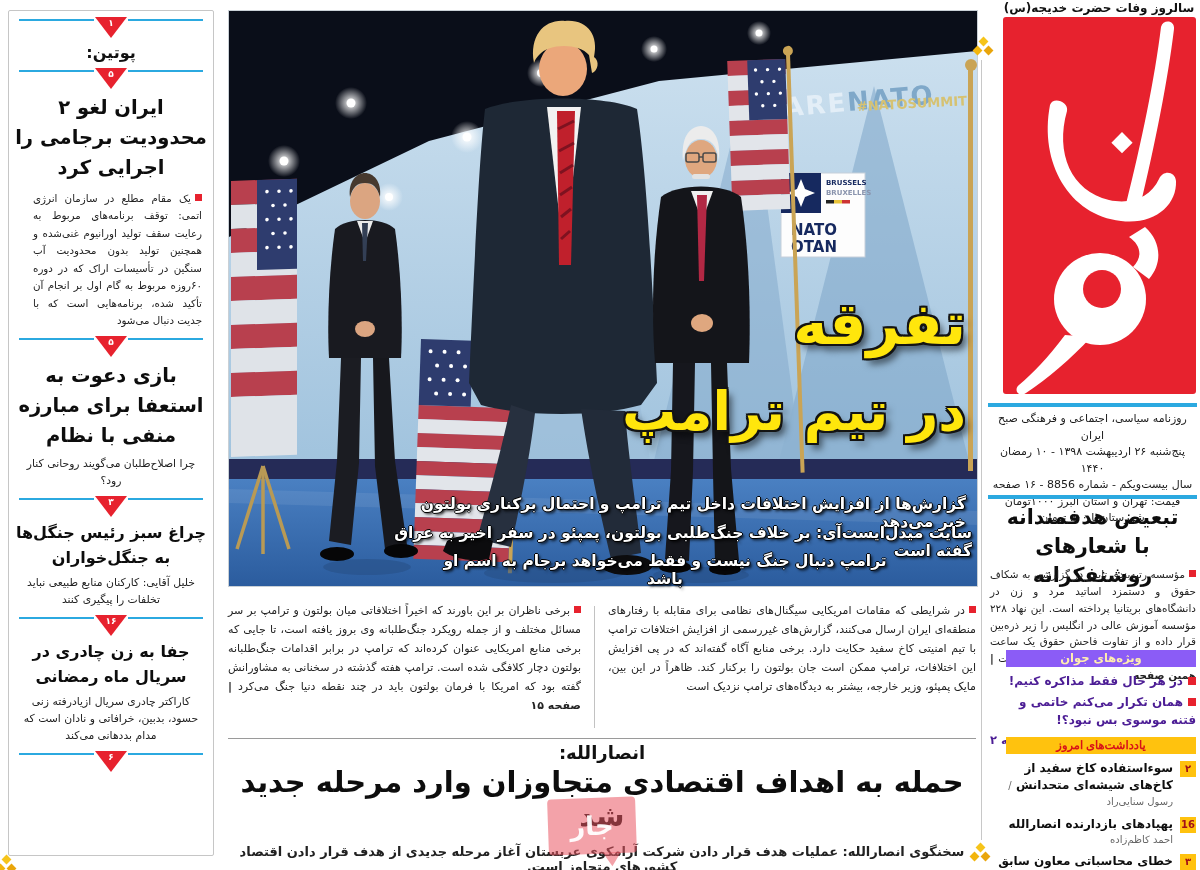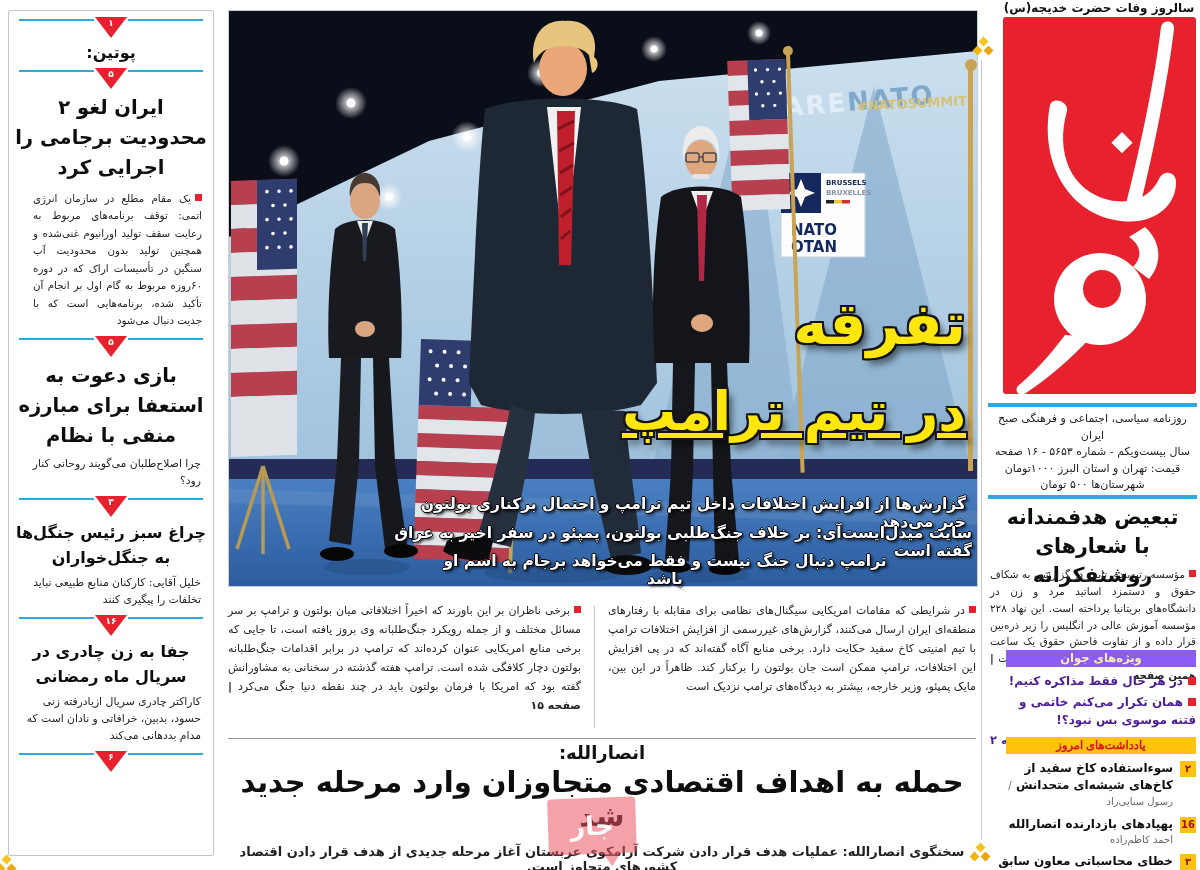--- a/index.html
+++ b/index.html
@@ -11,21 +11,21 @@
   .sidebar{left:8px;top:10px;width:206px;height:846px;border:1px solid #c6c6c6;border-radius:2px;
            box-sizing:border-box;display:flex;flex-direction:column;}
   .sep{position:relative;height:22px;margin:6px 10px 2px 10px;display:flex;align-items:flex-start;}
   .sep .line{flex:1;height:2px;background:#2ba9e0;margin-top:2px;}
   .sep .tri{position:relative;width:34px;display:flex;justify-content:center;}
   .sep .tri i{display:block;width:0;height:0;border-left:16px solid transparent;border-right:16px solid transparent;border-top:21px solid #e7222e;}
   .sep .tri b{position:absolute;top:1px;left:0;width:100%;text-align:center;color:#fff;font-size:9px;font-weight:bold;}
   .s-kicker{font-weight:bold;text-align:center;font-size:16px;margin:2px 8px 0 8px;}
   .s-title{font-weight:bold;text-align:center;font-size:19.5px;line-height:1.55;margin:1px 6px;color:#0d0d0d;}
   .s-title.sm{font-size:16px;}
-  .s-sub{font-size:10.8px;text-align:right;color:#222;margin:4px 12px 0 12px;line-height:1.55;}
+  .s-sub{font-size:10.8px;text-align:center;color:#222;margin:4px 12px 0 12px;line-height:1.55;}
   .s-body{font-size:10.3px;text-align:justify;margin:5px 11px 0 24px;line-height:1.7;color:#222;}
   .bullet{display:inline-block;width:7px;height:7px;background:#e7222e;margin-left:4px;vertical-align:1px;}
   
   .photo{left:228px;top:10px;width:748px;height:575px;border:1px solid #c9d0d6;box-sizing:content-box;}
   .yh{position:absolute;font-weight:bold;color:#ffe60c;text-align:right;
       text-shadow:2px 0 0 #141414,-2px 0 0 #141414,0 2px 0 #141414,0 -2px 0 #141414,2px 2px 0 #141414,-2px -2px 0 #141414,2px -2px 0 #141414,-2px 2px 0 #141414,5px 6px 7px rgba(0,0,0,.55);}
   .deck{position:absolute;font-weight:bold;color:#fff;font-size:15.5px;text-align:right;
       text-shadow:1px 0 0 #000,-1px 0 0 #000,0 1px 0 #000,0 -1px 0 #000,2px 2px 3px rgba(0,0,0,.95);}
   
   .bodycols{left:228px;top:602px;width:748px;height:132px;display:flex;direction:rtl;}
@@ -379,21 +379,21 @@
     <polygon points="468,184 478,184 475,270 470,270" fill="#b22844"></polygon>
     <ellipse cx="473" cy="312" rx="11" ry="9" fill="#dfa77f"></ellipse>
     <path d="M444,352 L442,460 L436,548 L460,550 L464,460 L466,352 Z" fill="#16171d"></path>
     <path d="M482,352 L484,462 L486,552 L510,550 L502,458 L498,352 Z" fill="#141519"></path>
     <ellipse cx="446" cy="556" rx="16" ry="6" fill="#060607"></ellipse>
     <ellipse cx="496" cy="558" rx="16" ry="6" fill="#060607"></ellipse>
   </g>
 </svg>
 
 <div class="yh" style="left:690px;top:290px;width:276px;font-size:58px;">تفرقه</div>
-<div class="yh" style="left:556px;top:380px;width:410px;font-size:54px;text-decoration:underline;">در تیم ترامپ</div>
+<div class="yh" style="left:556px;top:380px;width:410px;font-size:54px;">در تیم ترامپ</div>
 <div class="deck rtl" style="left:400px;top:495px;width:566px;">گزارش‌ها از افزایش اختلافات داخل تیم ترامپ و احتمال برکناری بولتون خبر می‌دهد</div>
 <div class="deck rtl" style="left:392px;top:524px;width:580px;">سایت میدل‌ایست‌آی: بر خلاف جنگ‌طلبی بولتون، پمپئو در سفر اخیر به عراق گفته است</div>
 <div class="deck rtl" style="left:430px;top:552px;width:470px;text-align:center;">ترامپ دنبال جنگ نیست و فقط می‌خواهد برجام به اسم او باشد</div>
 
 <div class="abs bodycols">
   <div class="bcol" style="width:368px;"><span class="bullet"></span><span>در شرایطی که مقامات امریکایی سیگنال‌های نظامی برای مقابله با رفتارهای منطقه‌ای ایران ارسال می‌کنند، گزارش‌های غیررسمی از افزایش اختلافات ترامپ با تیم امنیتی کاخ سفید حکایت دارد. برخی منابع آگاه گفته‌اند که در پی افزایش این اختلافات، ترامپ ممکن است جان بولتون را برکنار کند. ظاهراً در این بین، مایک پمپئو، وزیر خارجه، بیشتر به دیدگاه‌های ترامپ نزدیک است</span></div>
   <div class="vdiv"></div>
   <div class="bcol" style="flex:1;"><span class="bullet"></span><span>برخی ناظران بر این باورند که اخیراً اختلافاتی میان بولتون و ترامپ بر سر مسائل مختلف و از جمله رویکرد جنگ‌طلبانه وی بروز یافته است، تا جایی که برخی منابع امریکایی عنوان کرده‌اند که ترامپ در برابر اقدامات جنگ‌طلبانه بولتون دچار کلافگی شده است. ترامپ هفته گذشته در سخنانی به مشاورانش گفته بود که امریکا با فرمان بولتون باید در چند نقطه دنیا جنگ می‌کرد</span> <span class="ref">| صفحه ۱۵</span></div>
 </div>
 
@@ -438,21 +438,22 @@
       <circle cx="97" cy="282" r="46"></circle>
       <path d="M62,318 C44,342 30,356 16,368 C10,373 16,381 23,376 C44,362 68,342 88,320 Z"></path>
     </g>
     <circle cx="99" cy="272" r="19" fill="#e7222e"></circle>
   </svg>
 </div>
 
 <div class="abs bluerule" style="top:403px;"></div>
 <div class="abs info rtl">
   <div>روزنامه سیاسی، اجتماعی و فرهنگی صبح ایران</div>
-  <div>سال بیست‌ویکم - شماره ۵۶۵۳ - ۱۶ صفحه</div>
+  <div>پنج‌شنبه ۲۶ اردیبهشت ۱۳۹۸ - ۱۰ رمضان ۱۴۴۰</div>
+  <div>سال بیست‌ویکم - شماره 8856 - ۱۶ صفحه</div>
   <div>قیمت: تهران و استان البرز ۱۰۰۰تومان</div>
   <div>شهرستان‌ها ۵۰۰ تومان</div>
 </div>
 <div class="abs bluerule" style="top:495px;"></div>
 
 <div class="abs opedtitle rtl">
   <div>تبعیض هدفمندانه</div>
   <div>با شعارهای روشنفکرانه</div>
 </div>
 <div class="abs opedbody rtl"><span class="bullet"></span><span>مؤسسه رتبه‌بندی تایمز در گزارشی به شکاف حقوق و دستمزد اساتید مرد و زن در دانشگاه‌های بریتانیا پرداخته است. این نهاد ۲۲۸ مؤسسه آموزش عالی در انگلیس را زیر ذره‌بین قرار داده و از تفاوت فاحش حقوق یک ساعت زنان در مقایسه با مردان پرده برداشته است</span> <span class="ref">| همین صفحه</span></div>

